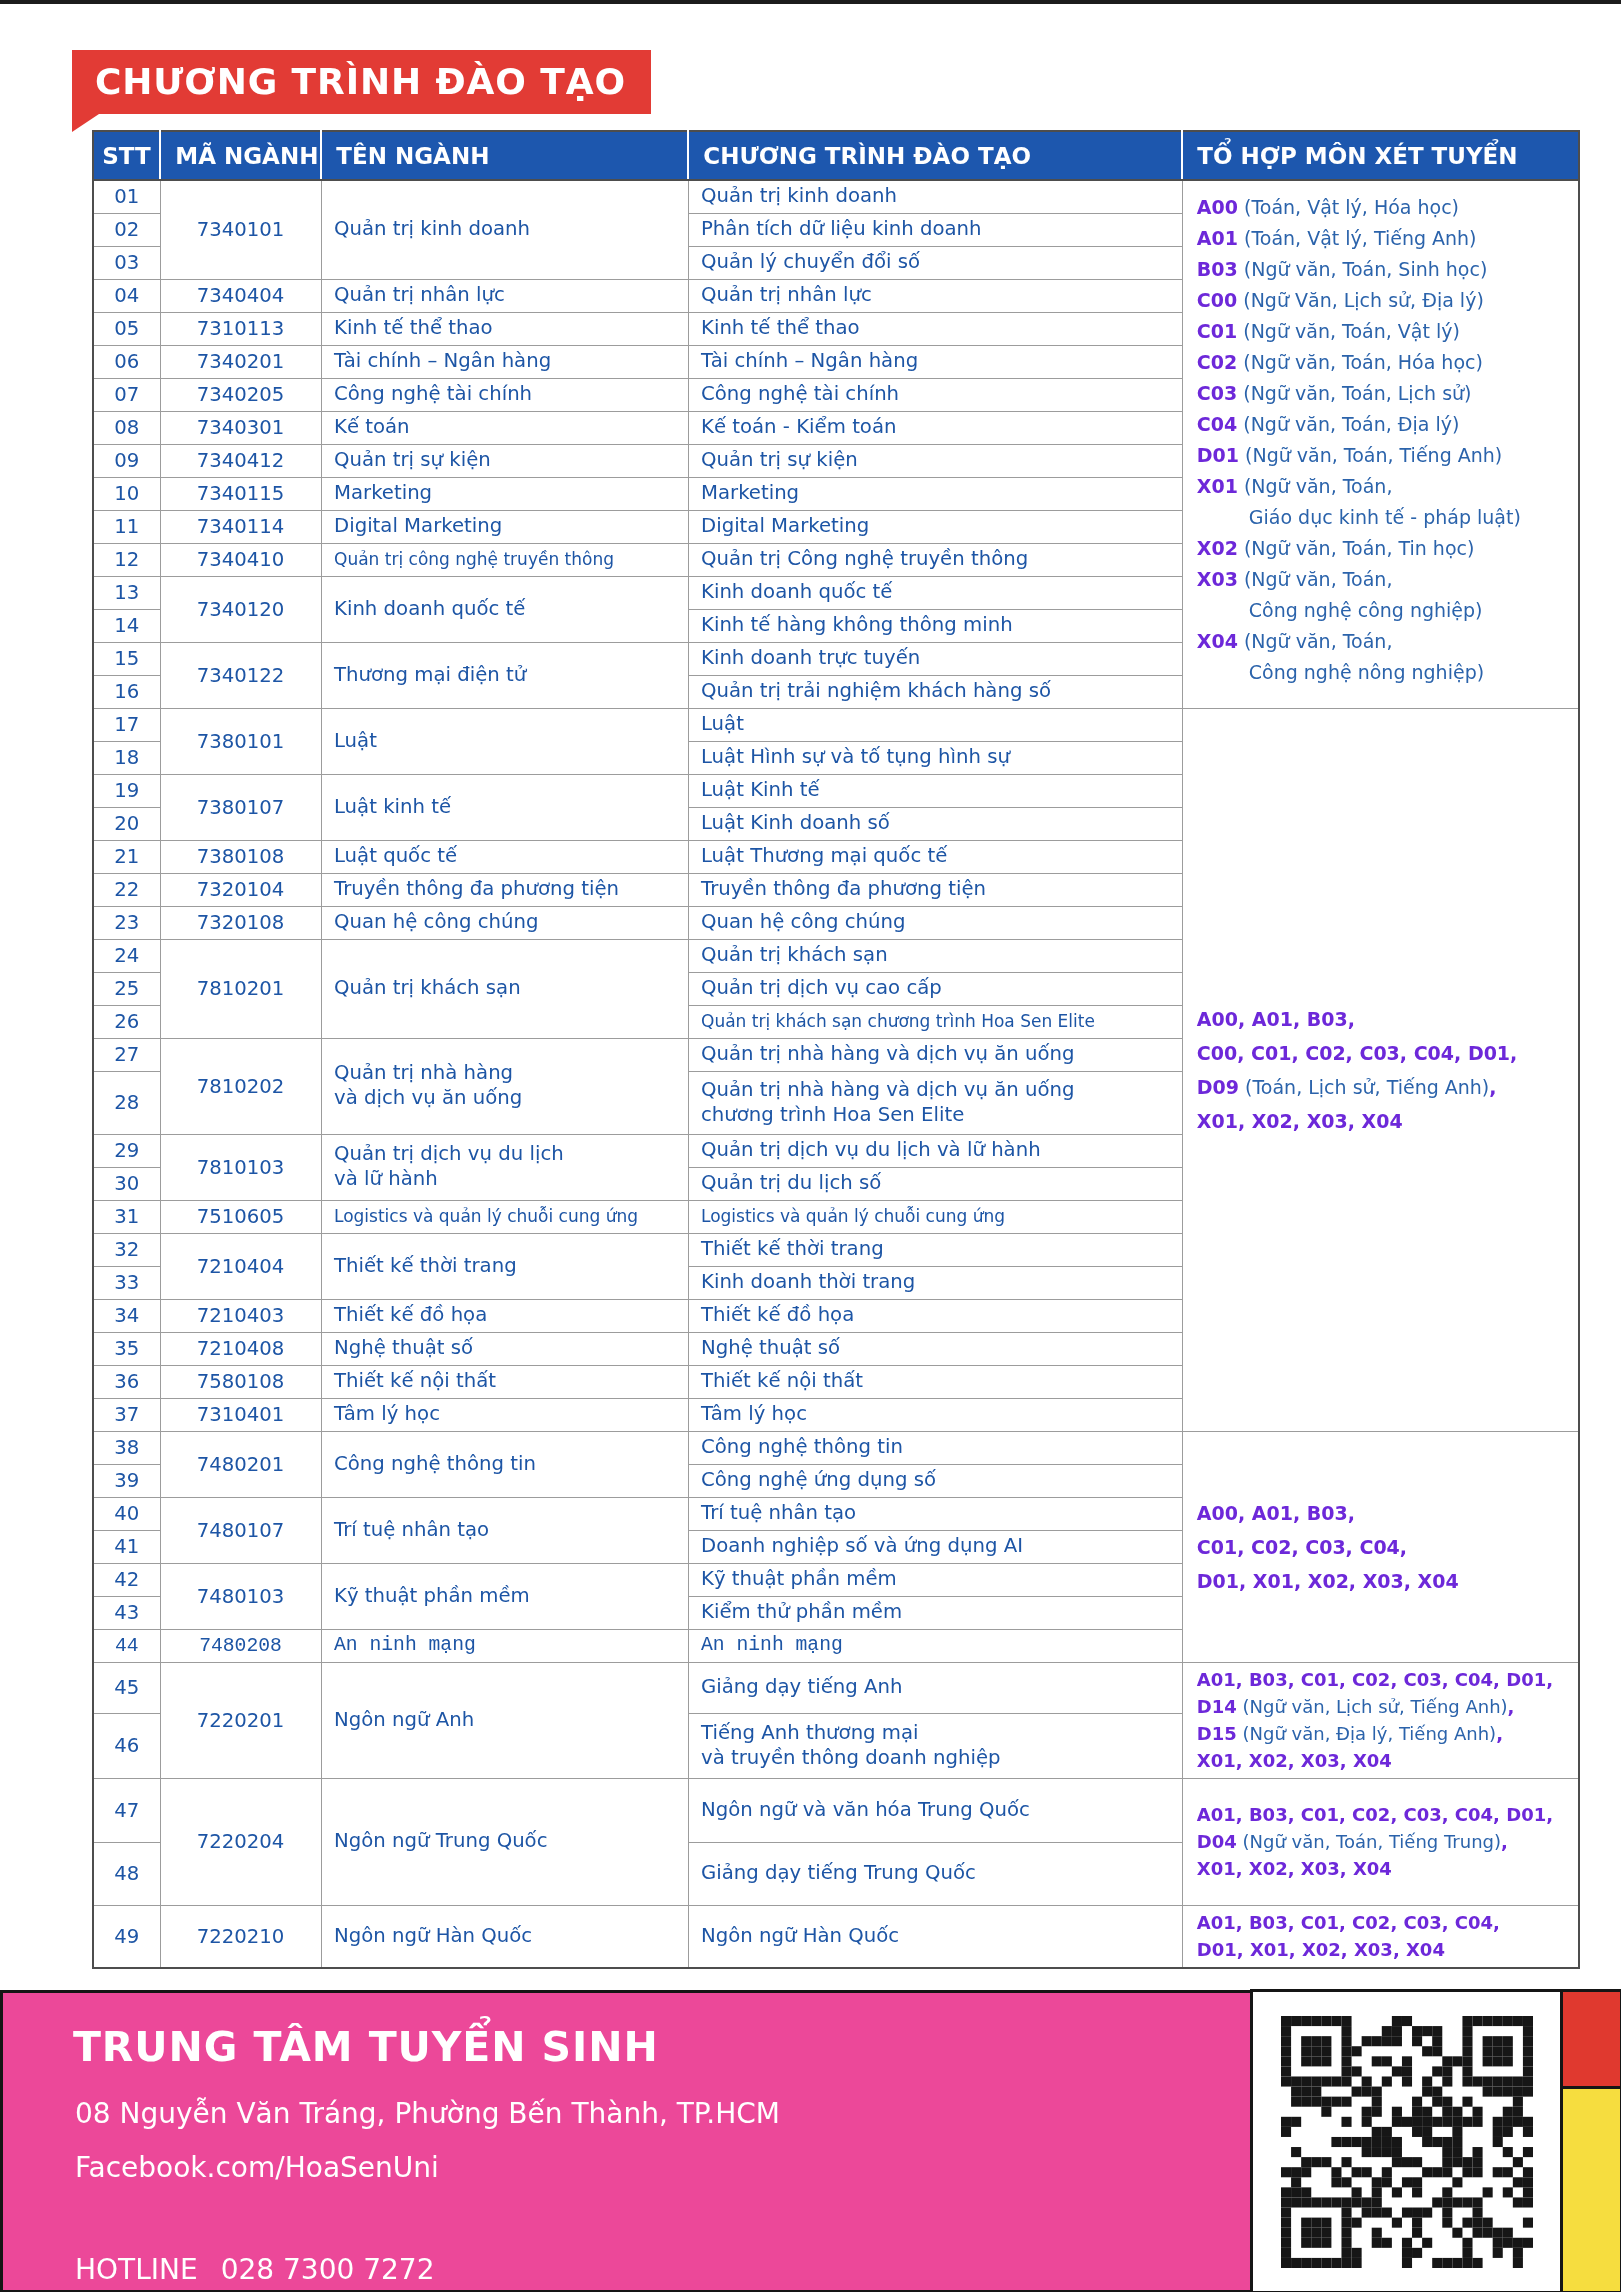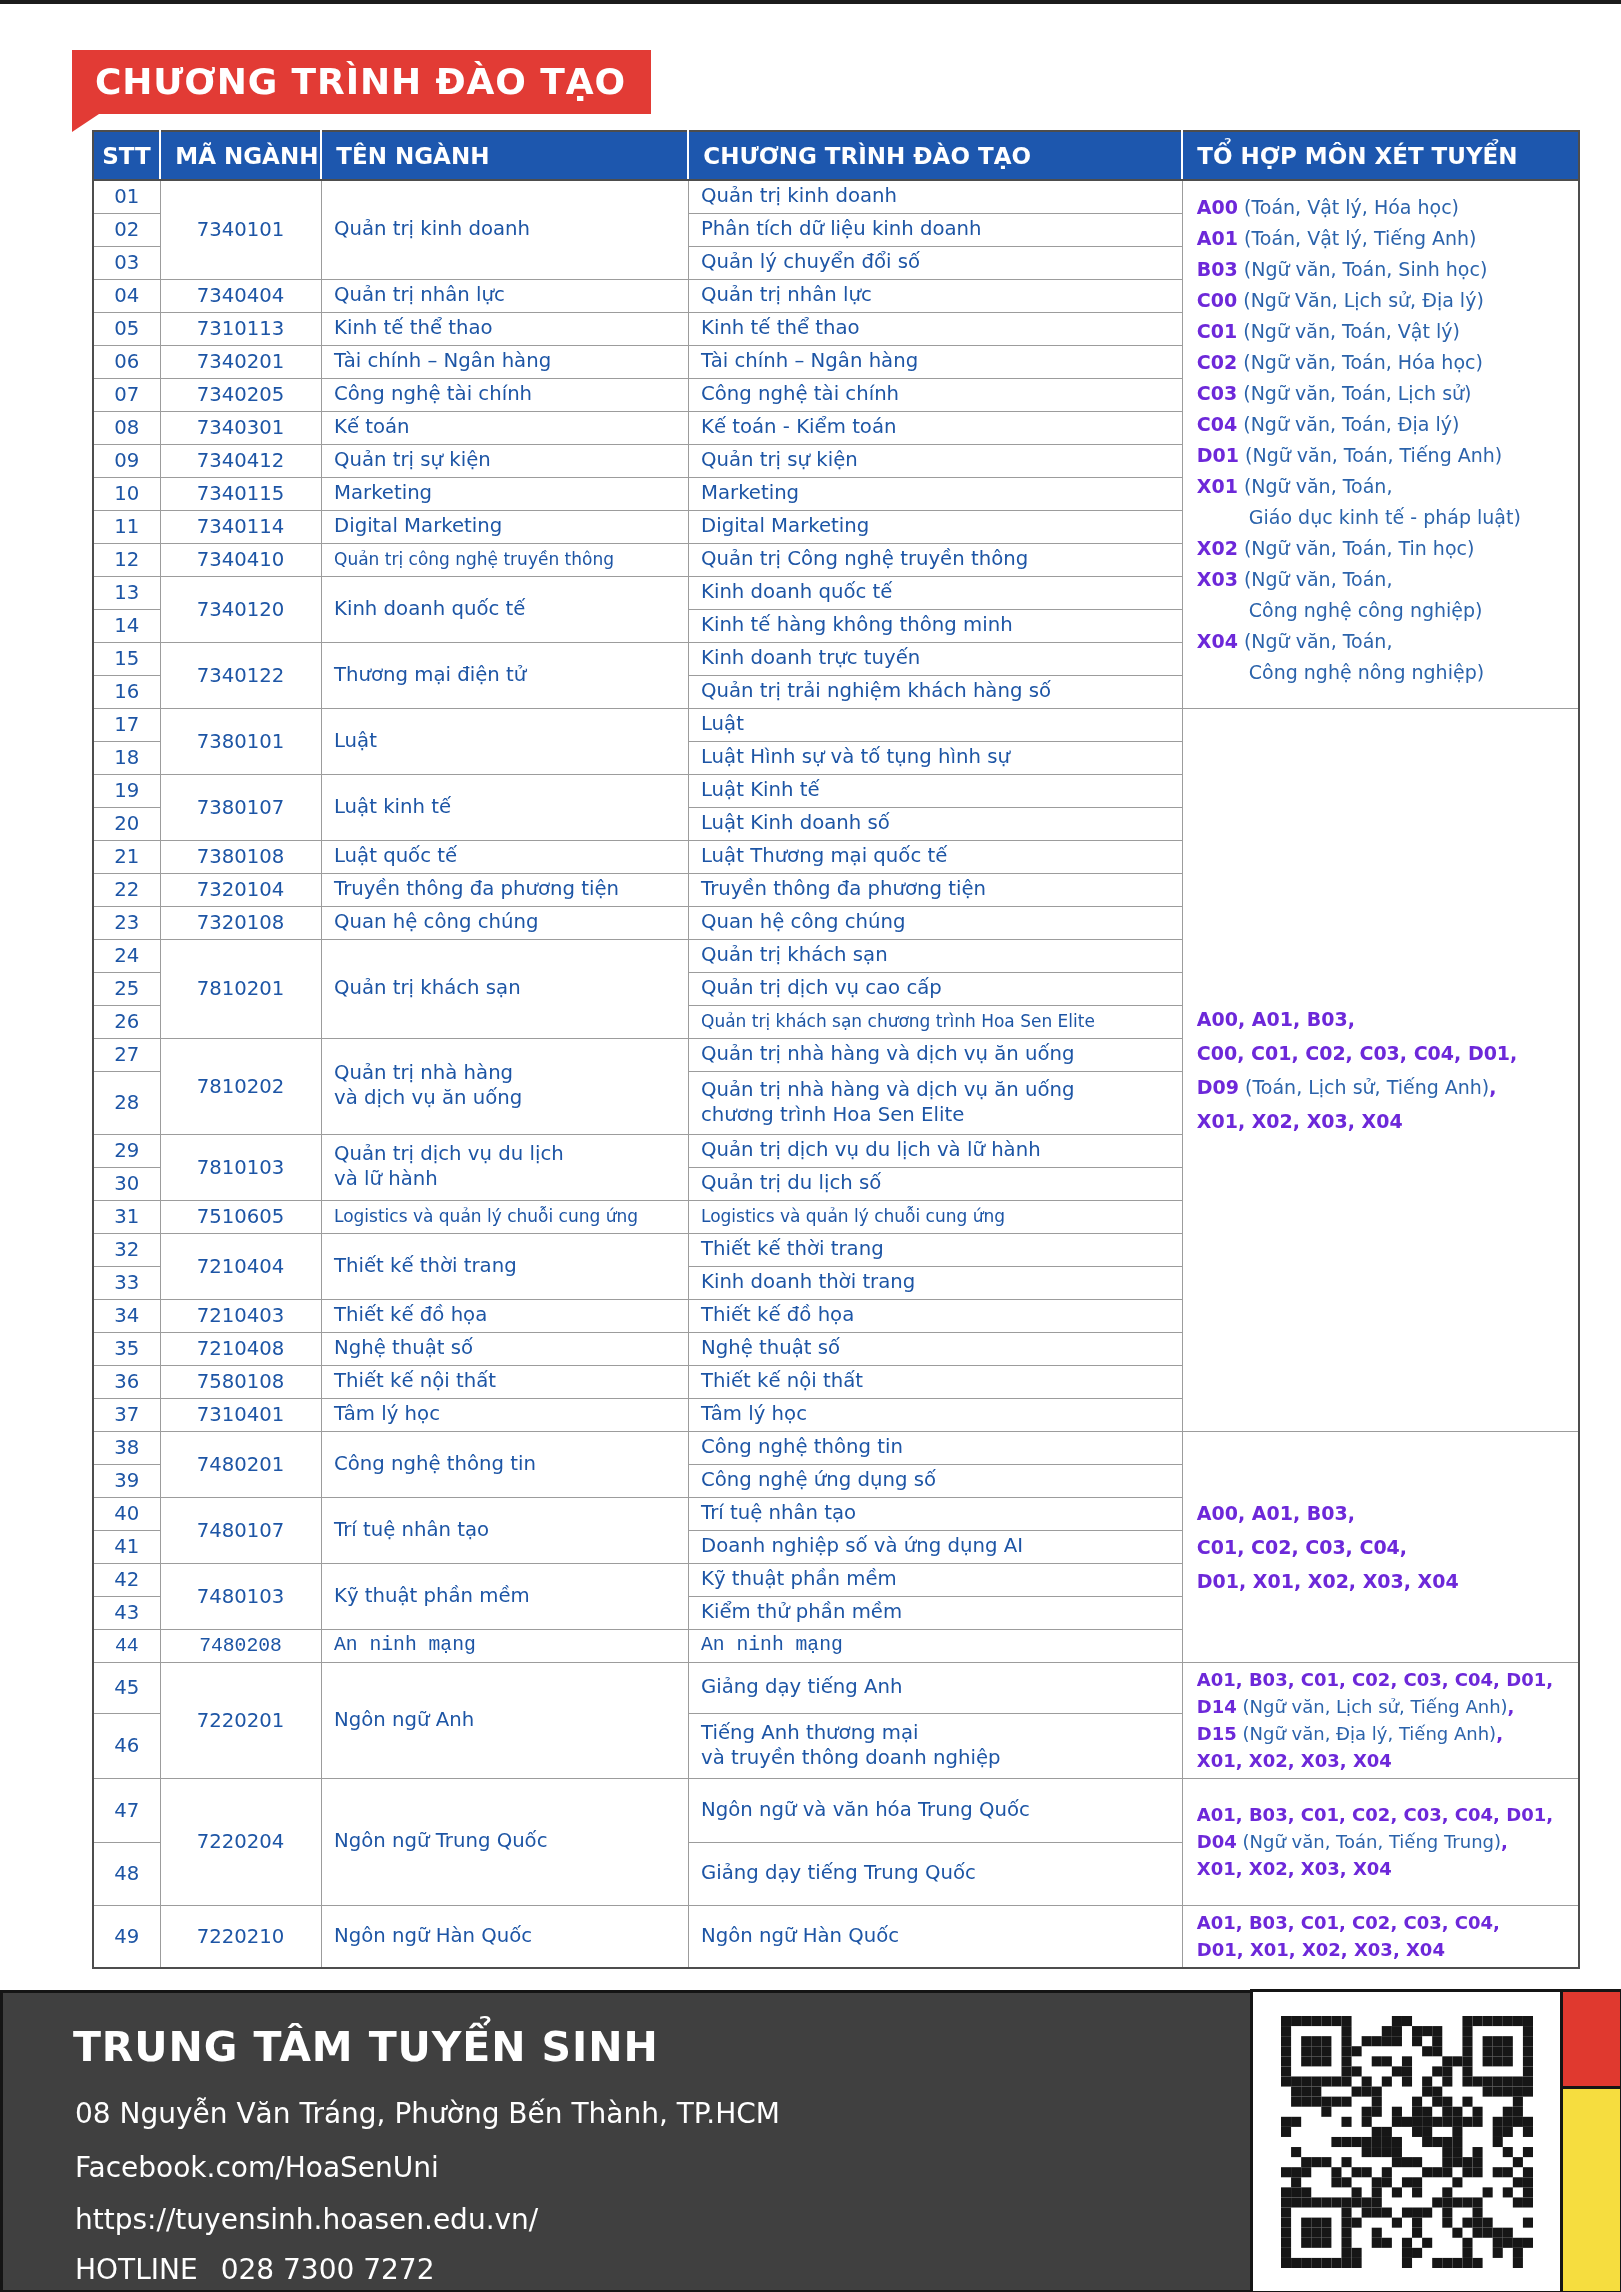--- a/index.html
+++ b/index.html
@@ -47,21 +47,21 @@
   td.combo.top .cl{line-height:31px;}
   td.combo.mid .cl{line-height:34px;}
   td.combo.smz .cl{font-size:18px;line-height:27px;}
   .cl .b{font-weight:700;color:#6d28d9;}
   .cl .t{color:#2b63ab;}
   .cl.ind{padding-left:52px;}
 
   
   .footer{
     position:absolute;left:0;top:1990px;width:1622px;height:303px;
-    box-sizing:border-box;background:#404040;border:3.6px solid #151515;
+    box-sizing:border-box;background:#ec4899;border:3.6px solid #151515;
   }
   .f-title{position:absolute;left:70px;top:30px;color:#fff;font-weight:800;font-size:41px;letter-spacing:0.9px;}
   .f-line{position:absolute;left:72px;color:#fff;font-size:28px;}
   .f-addr{top:104px;}
   .f-fb{top:158px;}
   .f-web{top:210px;}
   .f-hot{top:260px;}
   .f-hot .hotnum{margin-left:23px;}
   .scan{position:absolute;right:390px;top:190px;text-align:right;color:#fff;}
   .scan .s1{font-weight:800;font-size:33px;line-height:39px;}
@@ -415,21 +415,20 @@
           </td>
         </tr>
       </tbody>
   </table>
 </div>
 
 <div class="footer">
   <div class="f-title">TRUNG TÂM TUYỂN SINH</div>
   <div class="f-line f-addr">08 Nguyễn Văn Tráng, Phường Bến Thành, TP.HCM</div>
   <div class="f-line f-fb">Facebook.com/HoaSenUni</div>
-  <div class="f-line f-web">https://tuyensinh.hoasen.edu.vn/</div>
   <div class="f-line f-hot">
     <span>HOTLINE</span><span class="hotnum">028 7300 7272</span>
   </div>
   <div class="qr-panel">
     <svg width="252" height="252" viewBox="0 0 275 275">
         <g fill="#161616">
           <rect x="0" y="0" width="11" height="11"></rect>
           <rect x="11" y="0" width="11" height="11"></rect>
           <rect x="22" y="0" width="11" height="11"></rect>
           <rect x="33" y="0" width="11" height="11"></rect>

